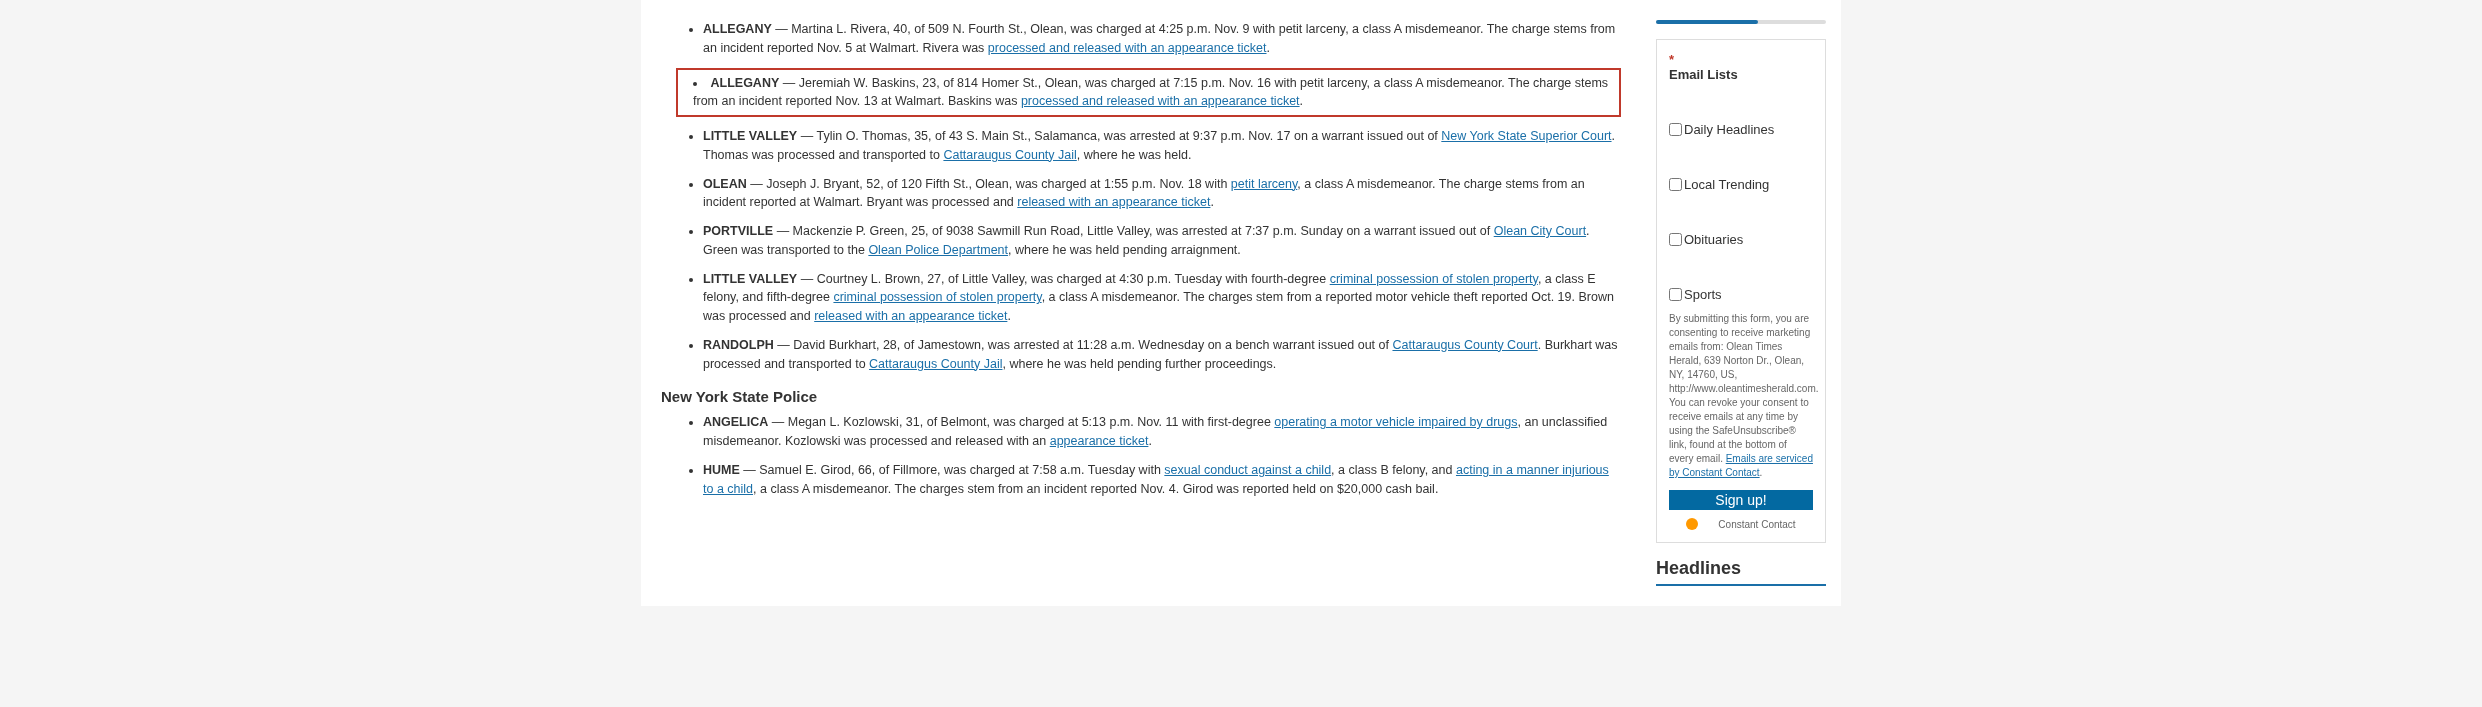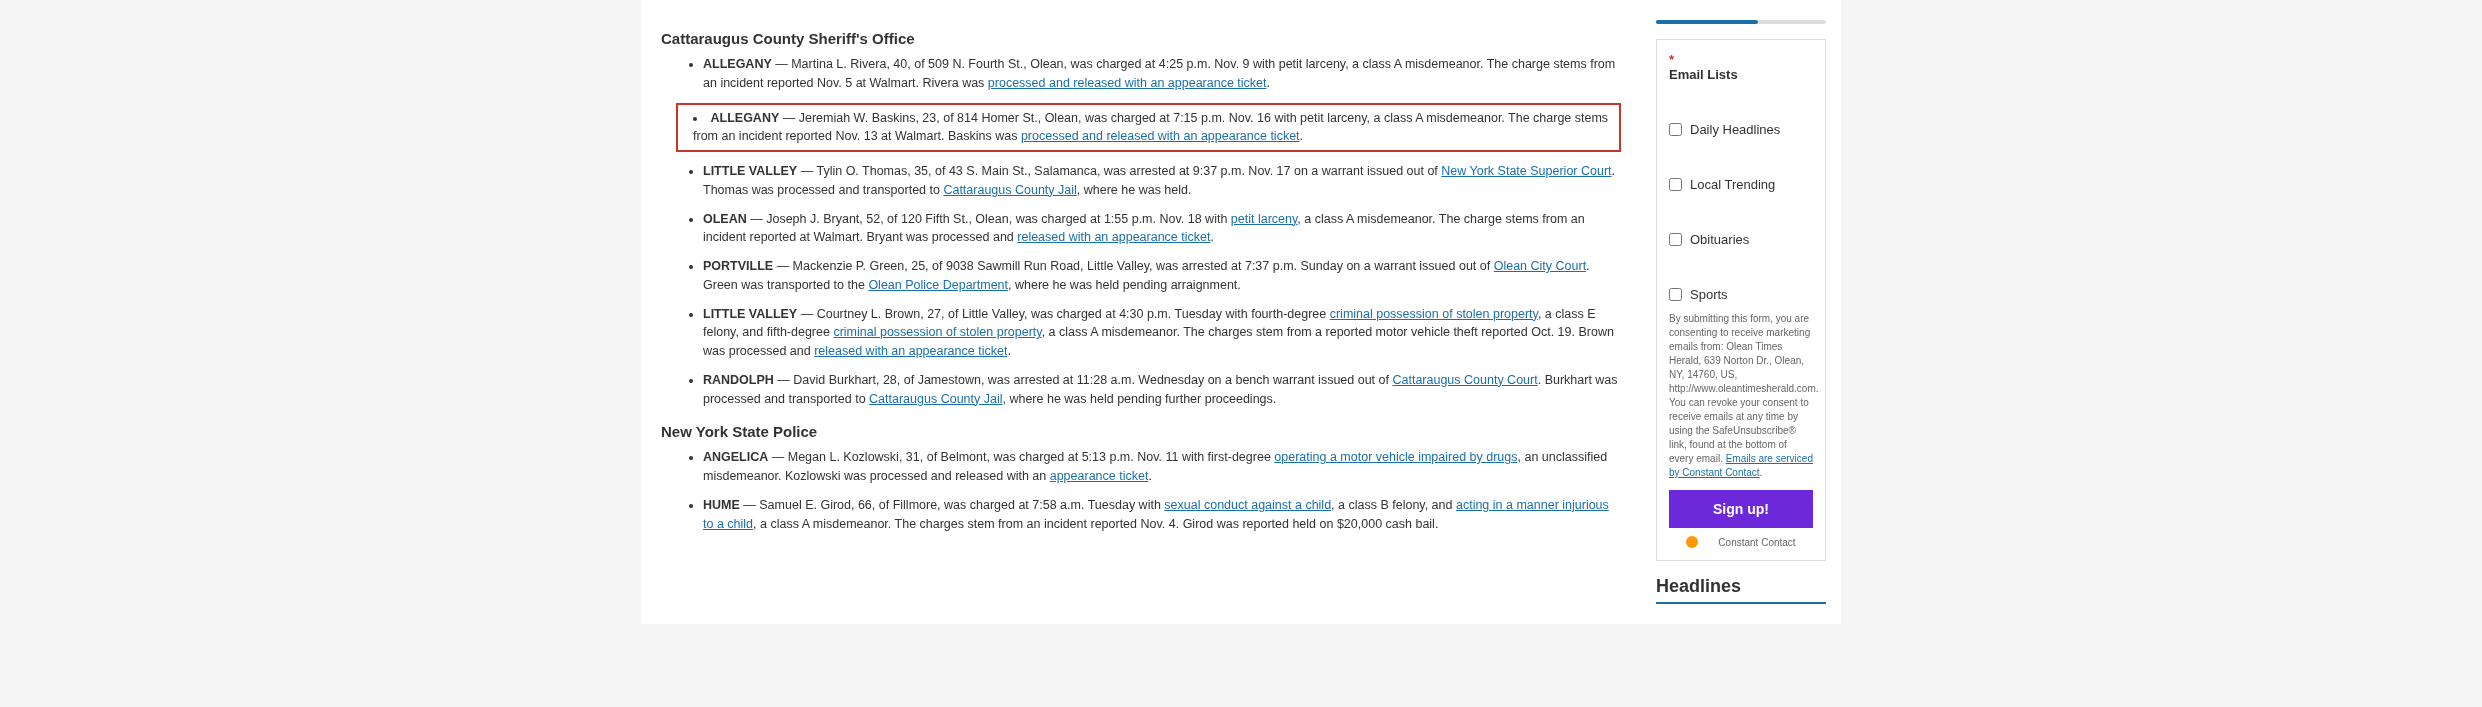--- a/index.html
+++ b/index.html
@@ -81,44 +81,44 @@
     }
     .checkbox-group {
       list-style: none;
       margin-bottom: 10px;
     }
     .checkbox-group li {
       margin-bottom: 5px;
       font-size: 13px;
       display: flex;
       align-items: center;
-      gap: 8px;
+      gap: 2px;
       margin-top: 40px;
     }
     .checkbox-group input[type="checkbox"] {
       margin: 0;
     }
     .disclaimer-text {
       font-size: 10px;
       color: #666;
       line-height: 1.4;
       margin-bottom: 10px;
     }
     .disclaimer-text a {
       color: #1a6fa8;
       text-decoration: underline;
     }
     .signup-btn {
       width: 100%;
-      background: #6d28d9;
+      background: #0369a1;
       color: #fff;
       border: none;
-      padding: 11px;
+      padding: 2px;
       font-size: 14px;
-      font-weight: bold;
+      font-weight: normal;
       cursor: pointer;
       margin-bottom: 8px;
     }
     .constant-contact-badge {
       display: flex;
       align-items: center;
       justify-content: center;
       gap: 20px;
       font-size: 10px;
       color: #666;
@@ -154,21 +154,20 @@
       width: 60%;
       border-radius: 2px;
     }
   </style>
 </head>
 <body>
 
 <div class="layout">
 
   <div class="main-content">
-    <h2 class="section-title">Cattaraugus County Sheriff's Office</h2>
 
     <ul class="articles-list">
 
       <li>
         <span class="location">ALLEGANY</span>
         <span> — Martina L. Rivera, 40, of 509 N. Fourth St., Olean, was charged at 4:25 p.m. Nov. 9 with petit larceny, a class A misdemeanor. The charge stems from an incident reported Nov. 5 at Walmart. Rivera was <a>processed and released with an appearance ticket</a>.</span>
       </li>
 
       <li style="border: 2px solid #c0392b; padding: 4px; list-style-position: inside; margin-left: -15px; padding-left: 15px;">
         <span class="location">ALLEGANY</span>

